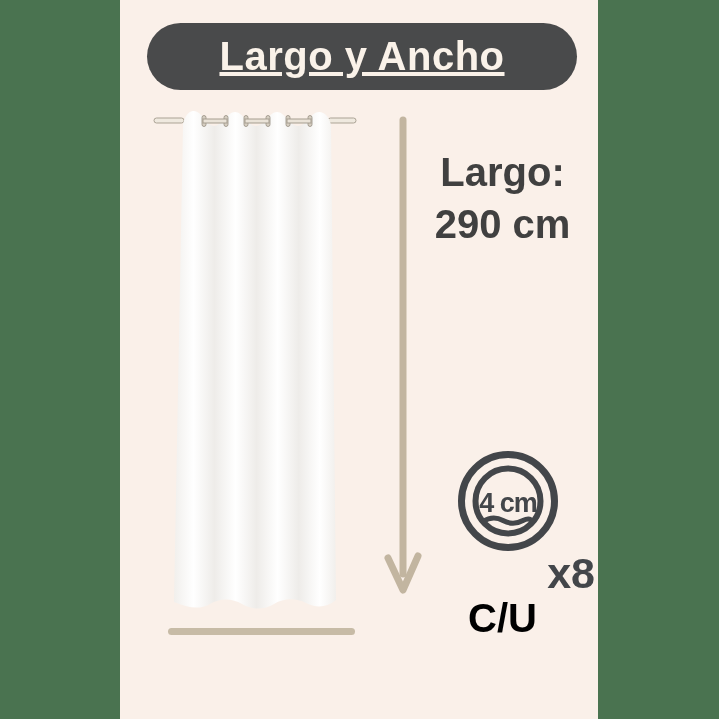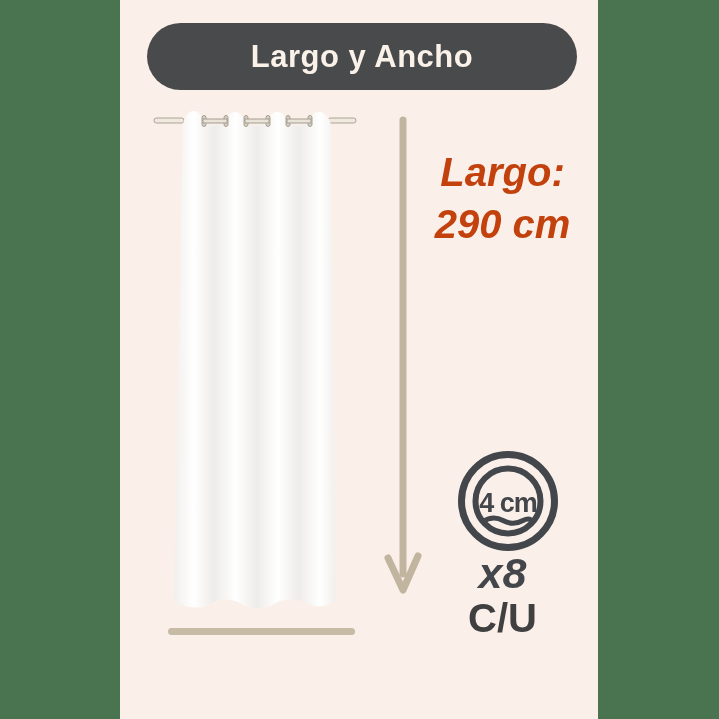--- a/index.html
+++ b/index.html
@@ -41,23 +41,24 @@
     width: 430px;
     height: 67px;
     background: #494a4b;
     border-radius: 34px;
     display: flex;
     align-items: center;
     justify-content: center;
   }
   .title-pill span {
     color: #faf2e9;
-    font-size: 31px;
+    font-size: 40px;
     font-weight: bold;
     letter-spacing: 0.5px;
+    text-decoration: underline;
   }
 
   .curtain-svg {
     position: absolute;
     left: 30px;            
     top: 104px;
     width: 210px;
     height: 545px;
   }
 
@@ -77,56 +78,54 @@
     height: 7px;
     border-radius: 4px;
     background: #c7bba6;
   }
 
   .dim {
     position: absolute;
     left: 290px;           
     width: 185px;
     text-align: center;
-    color: #c2410c;
+    color: #404040;
     font-weight: bold;
     font-size: 40px;
     line-height: 52px;
-    font-style: italic;
   }
   .dim-largo { top: 146px; }
   .dim-ancho { top: 313px; }
 
   .grommet-svg {
     position: absolute;
     left: 336px;           
     top: 449px;
     width: 104px;
     height: 104px;
   }
 
   .qty {
     position: absolute;
     left: 290px;
     top: 549px;
     width: 185px;
-    text-align: center;
+    text-align: right;
     color: #43464a;
     font-weight: bold;
     font-size: 43px;
     line-height: 48px;
-    font-style: italic;
   }
   .per-unit {
     position: absolute;
     left: 290px;
     top: 595px;
     width: 185px;
     text-align: center;
-    color: #404040;
+    color: #000000;
     font-weight: bold;
     font-size: 40px;
     line-height: 46px;
   }
 </style>
 </head>
 <body>
 
 <div class="stage">
 

